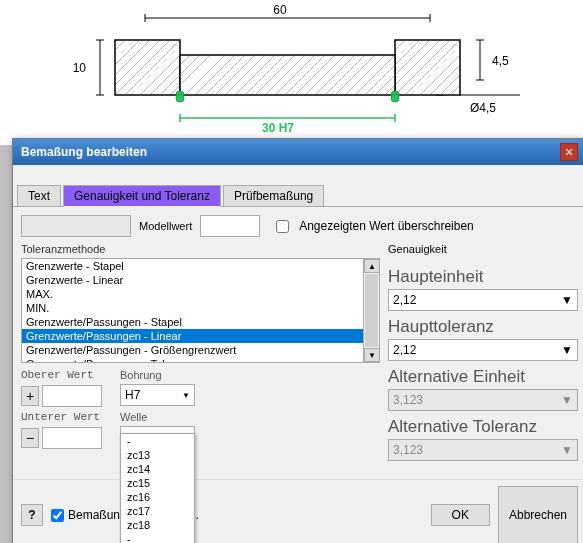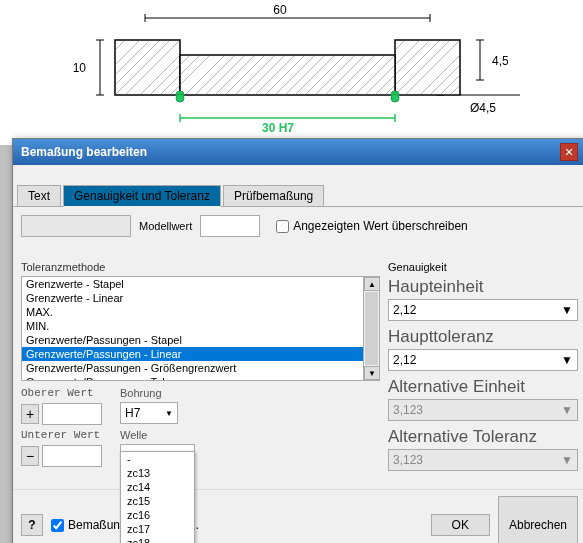--- a/index.html
+++ b/index.html
@@ -80,54 +80,54 @@
     .tab {
       padding: 3px 10px;
       border: 1px solid #aaa;
       border-bottom: none;
       background: #e0e0e0;
       cursor: pointer;
       font-size: 12px;
     }
 
     .tab.active {
-      background: #0369a1;
+      background: #8b5cf6;
       border-bottom: 1px solid #f0f0f0;
       margin-bottom: -1px;
       z-index: 1;
     }
 
     
     .dialog-content {
       padding: 8px;
     }
 
     
     .model-value-row {
       display: flex;
       align-items: center;
       gap: 8px;
-      margin-bottom: 24px;
+      margin-bottom: 6px;
     }
 
     .input-field {
       border: 1px solid #aaa;
       background: white;
       padding: 2px 4px;
       height: 22px;
     }
 
     .input-field.readonly {
       background: #e8e8e8;
     }
 
     .checkbox-row {
       display: flex;
       align-items: center;
-      gap: 4px;
+      gap: 10px;
       margin-left: auto;
     }
 
     
     .main-columns {
       display: flex;
       gap: 8px;
     }
 
     
@@ -249,21 +249,21 @@
       color: #000;
     }
 
     
     .right-column {
       width: 190px;
     }
 
     .genauigkeit-label {
       font-size: 11px;
-      margin-bottom: 4px;
+      margin-bottom: 12px;
     }
 
     .gen-group {
       margin-bottom: 6px;
     }
 
     .gen-label {
       font-size: 17px;
       color: #555;
       margin-bottom: 2px;
@@ -500,21 +500,21 @@
         <div class="bore-wave-row" style="margin-top:6px;">
           <div class="value-group">
             <div class="value-label">Oberer Wert</div>
             <div class="value-input-row">
               <div class="plus-btn">+</div>
               <input type="text" class="input-field" style="width: 60px;">
             </div>
           </div>
           <div class="dropdown-group" style="margin-left:10px;">
             <div class="dropdown-label">Bohrung</div>
-            <div class="dropdown-select" style="width:58px;">
+            <div class="dropdown-select" style="width:75px;">
               <span>H7</span>
               <span class="dropdown-arrow">▼</span>
             </div>
           </div>
         </div>
 
         <div class="bore-wave-row" style="margin-top:4px;align-items:flex-start;">
           <div class="value-group">
             <div class="value-label">Unterer Wert</div>
             <div class="value-input-row">

